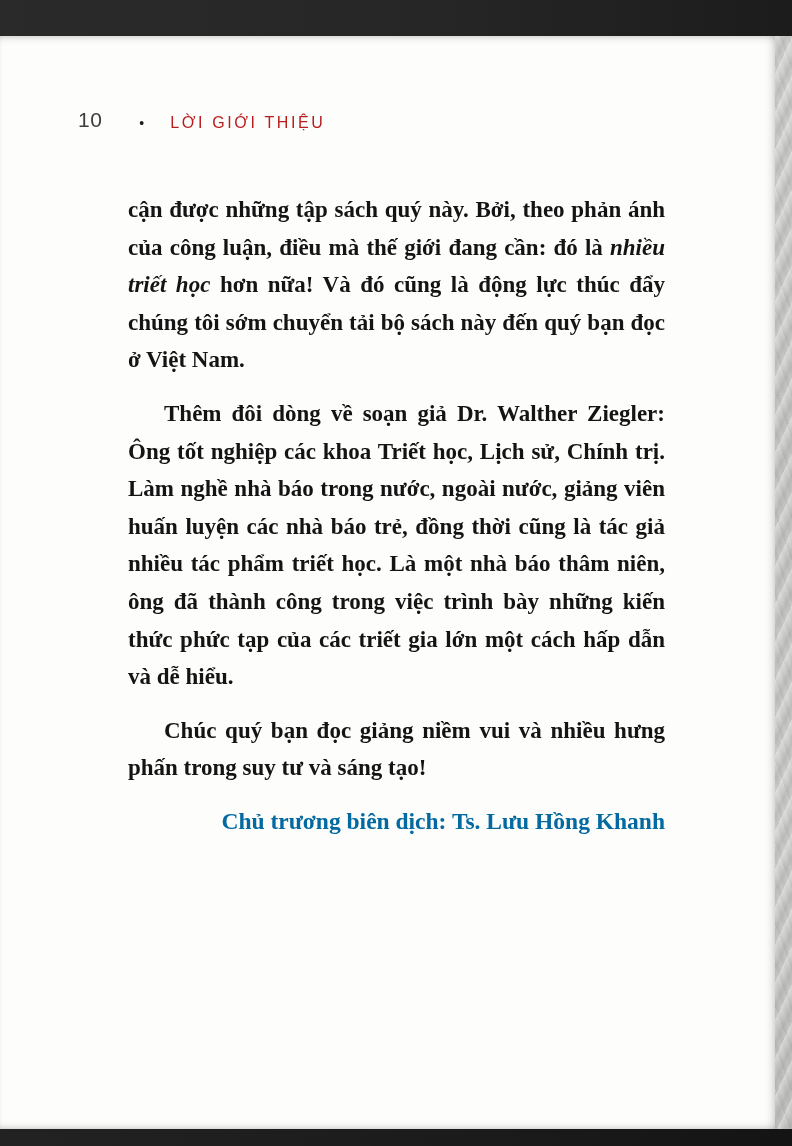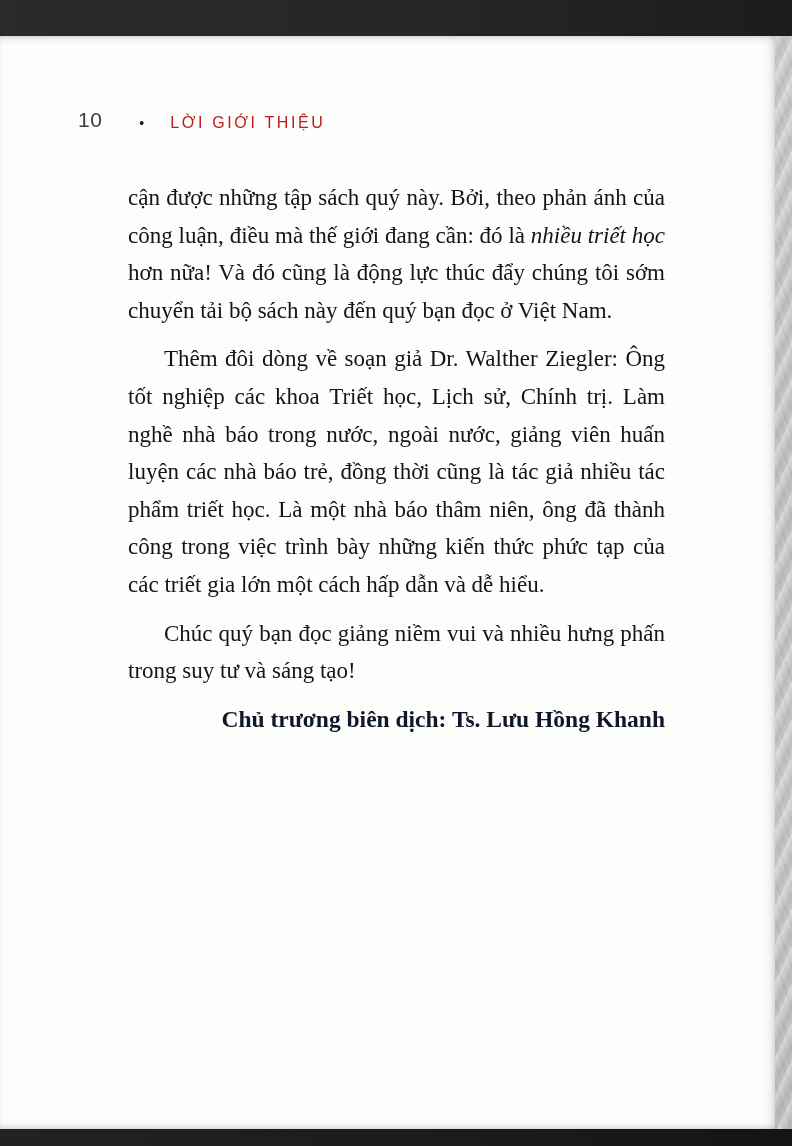--- a/index.html
+++ b/index.html
@@ -86,35 +86,36 @@
     position: absolute;
     top: 139px;
     left: 128px;
     width: 537px;
     color: #141414;
     font-size: 23px;
     line-height: 37.6px;
     text-align: justify;
   }
   .page-body p {
-    margin: 4px 0 11px 0;
+    margin: 16px 0 11px 0;
+    font-weight: bold;
   }
   .para-indent {
     text-indent: 36px;
   }
   .italic-seg {
     font-style: italic;
   }
   .signature {
     margin-top: 12px;
     font-weight: bold;
     font-size: 23.5px;
     text-align: right;
     text-indent: 0;
-    color: #0f172a;
+    color: #0369a1;
   }
 </style>
 </head>
 <body>
 
 <div class="scan">
   <div class="bar top"></div>
   <div class="bar bottom"></div>
   <div class="edge"></div>
 

